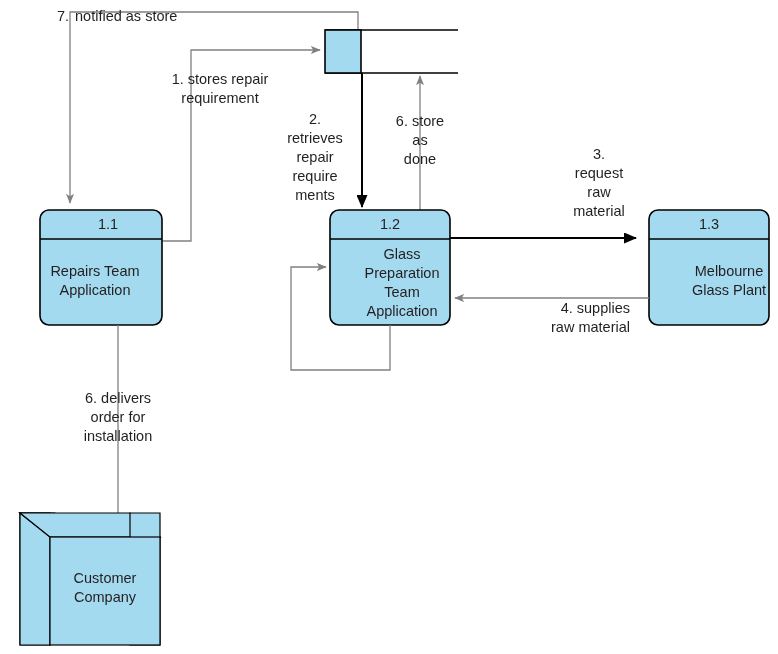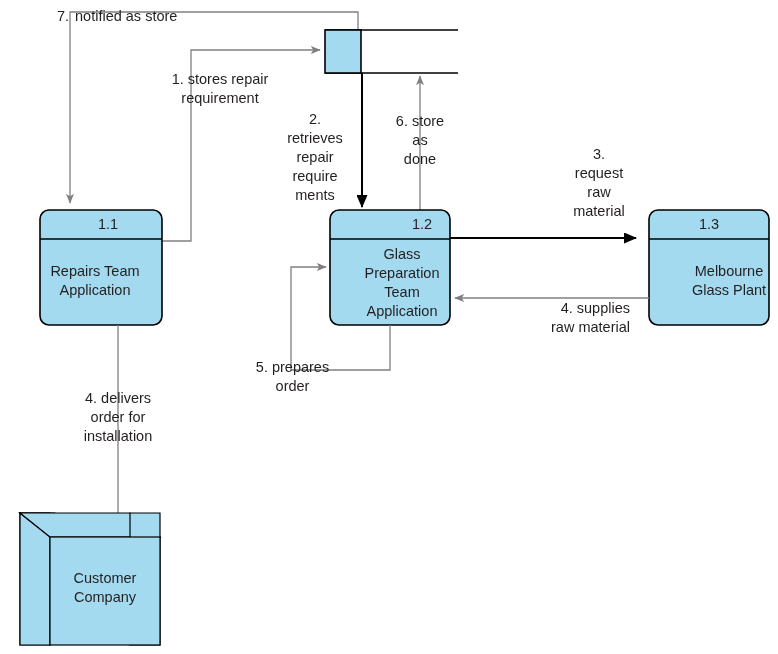--- a/index.html
+++ b/index.html
@@ -121,21 +121,21 @@
       <polygon points="20,513 50,513 50,645 20,645" fill="#a4daf0" stroke="#000000" stroke-width="1.2"></polygon>
       <polygon points="20,513 55,513 85,537 50,537" fill="#a4daf0" stroke="#000000" stroke-width="1.2"></polygon>
       <polygon points="20,513 50,537 50,645 20,645" fill="#a4daf0" stroke="#000000" stroke-width="1.2"></polygon>
       <polygon points="20,513 130,513 160,537 50,537" fill="#a4daf0" stroke="#000000" stroke-width="1.2"></polygon>
       <polygon points="130,513 160,513 160,645 130,645" fill="#a4daf0" stroke="#000000" stroke-width="1.2"></polygon>
       <rect x="50" y="537" width="110" height="108" fill="#a4daf0" stroke="#000000" stroke-width="1.2"></rect>
     </g>
   </svg>
 
   <div class="node-id" style="left:40px; top:216px; width:122px;margin-left:7px;">1.1</div>
-  <div class="node-id" style="left:330px; top:216px; width:120px;margin-left:32px;">1.2</div>
+  <div class="node-id" style="left:330px; top:216px; width:120px;">1.2</div>
   <div class="node-id" style="left:649px; top:216px; width:120px;">1.3</div>
 
   <div class="node-label" style="left:40px; top:262px; width:110px;">Repairs Team
 Application</div>
   <div class="node-label" style="left:330px; top:245px; width:144px;">Glass
 Preparation
 Team
 Application</div>
   <div class="node-label" style="left:649px; top:262px; width:120px;margin-left:20px;">Melbourne
 Glass Plant</div>
@@ -160,20 +160,18 @@
 done</div>
 
   <div class="flow-label" style="left:551px; top:145px; width:96px;">3.
 request
 raw
 material</div>
 
   <div class="flow-label" style="left:470px; top:299px; width:160px;text-align:right;">4. supplies
 raw material</div>
 
-  <div class="flow-label" style="left:235px; top:358px; width:115px;">5. prepares
-order</div>
 
-  <div class="flow-label" style="left:48px; top:389px; width:140px;">4. delivers
+  <div class="flow-label" style="left:48px; top:389px; width:140px;">6. delivers
 order for
 installation</div>
 
 </div>
 
 </body></html>

